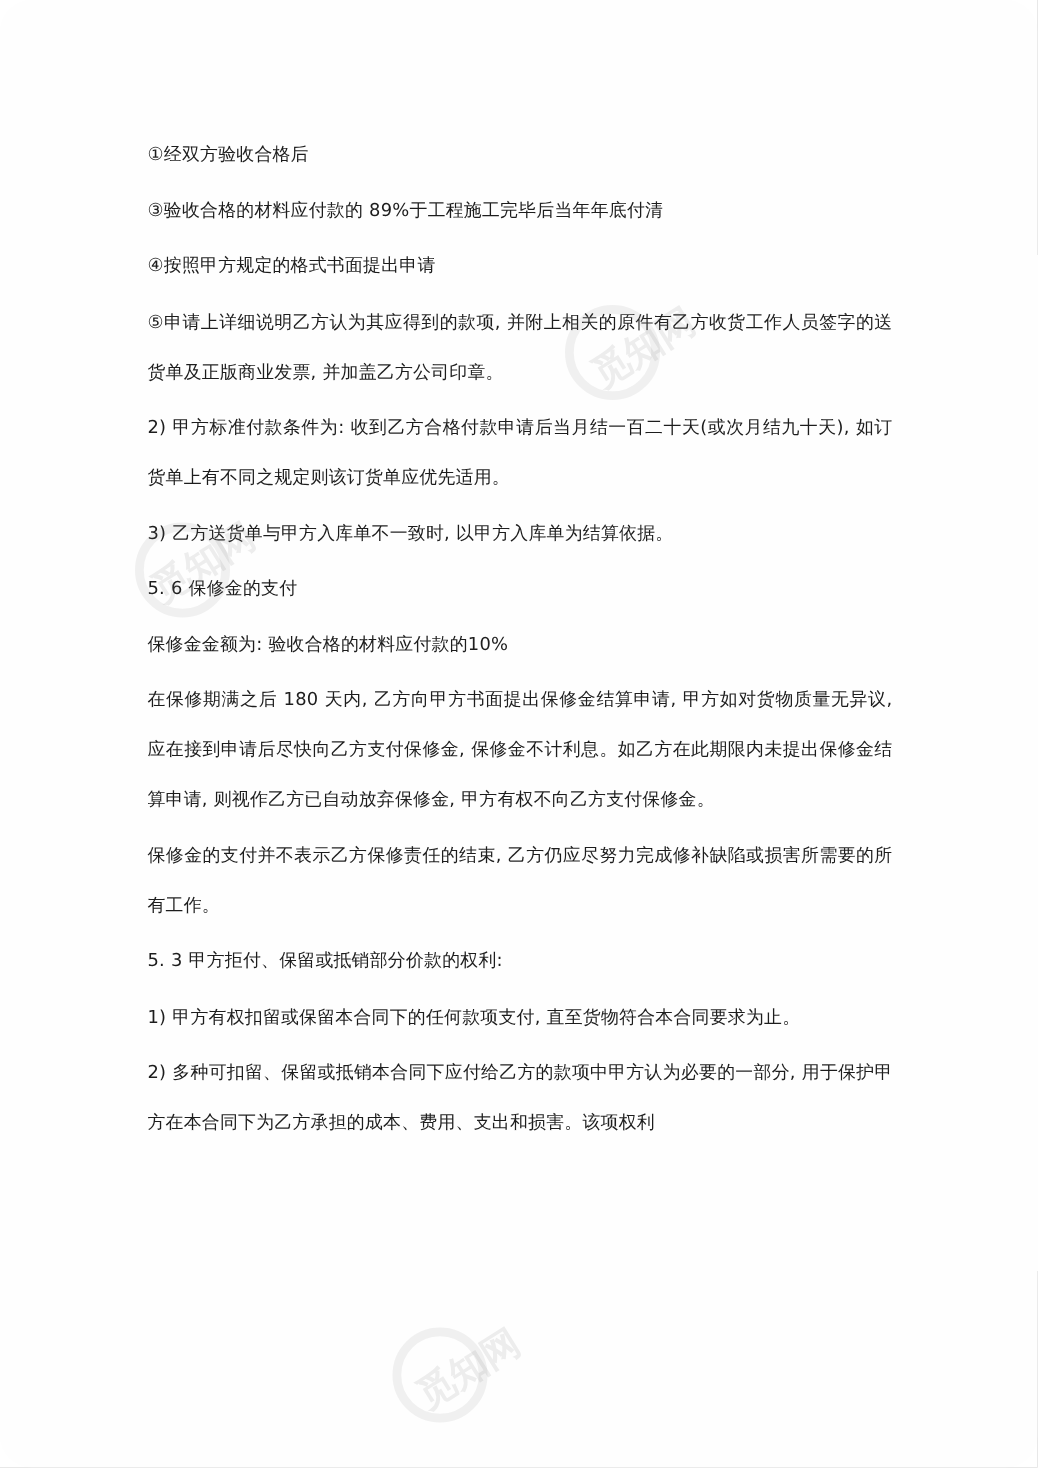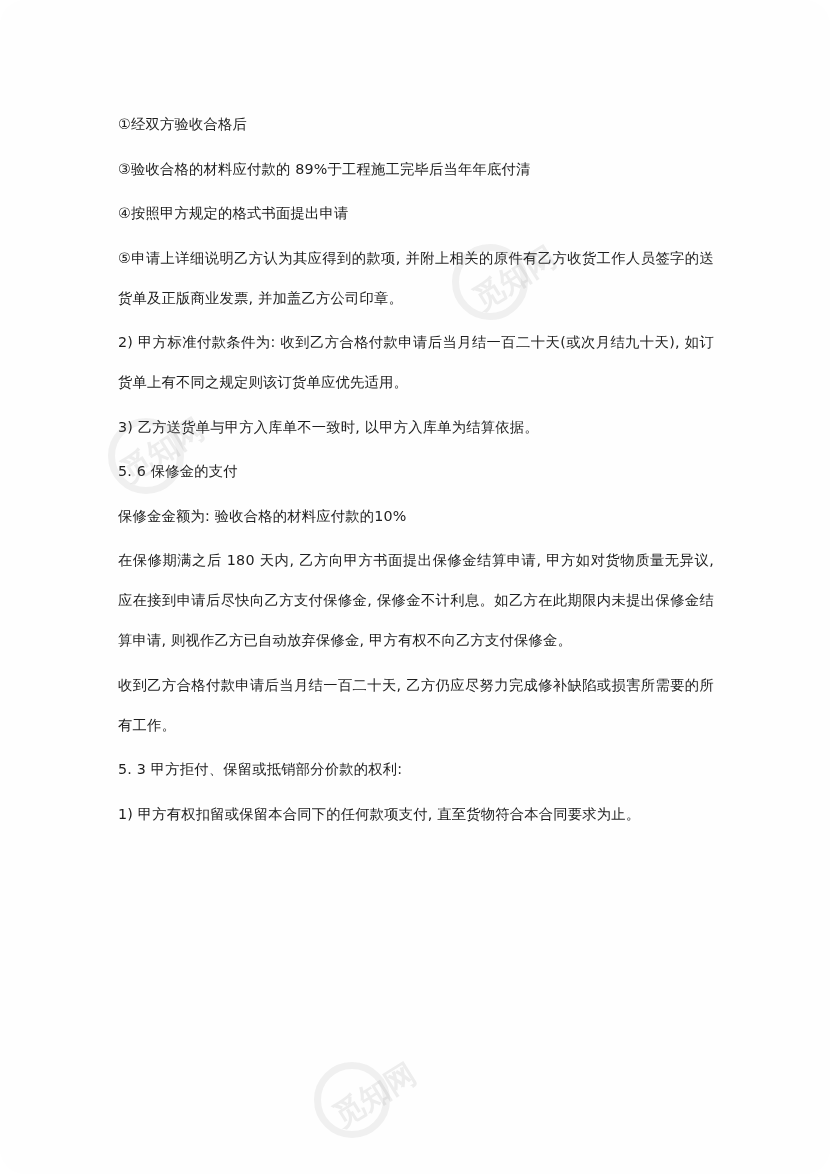--- a/index.html
+++ b/index.html
@@ -90,23 +90,24 @@
     <div class="content">
       <p class="para">①经双方验收合格后</p>
       <p class="para">③验收合格的材料应付款的 89%于工程施工完毕后当年年底付清</p>
       <p class="para">④按照甲方规定的格式书面提出申请</p>
       <p class="para">⑤申请上详细说明乙方认为其应得到的款项, 并附上相关的原件有乙方收货工作人员签字的送货单及正版商业发票, 并加盖乙方公司印章。</p>
       <p class="para">2) 甲方标准付款条件为: 收到乙方合格付款申请后当月结一百二十天(或次月结九十天), 如订货单上有不同之规定则该订货单应优先适用。</p>
       <p class="para">3) 乙方送货单与甲方入库单不一致时, 以甲方入库单为结算依据。</p>
       <p class="para">5. 6 保修金的支付</p>
       <p class="para">保修金金额为: 验收合格的材料应付款的10%</p>
       <p class="para">在保修期满之后 180 天内, 乙方向甲方书面提出保修金结算申请, 甲方如对货物质量无异议, 应在接到申请后尽快向乙方支付保修金, 保修金不计利息。如乙方在此期限内未提出保修金结算申请, 则视作乙方已自动放弃保修金, 甲方有权不向乙方支付保修金。</p>
-      <p class="para">收到乙方合格付款申请后当月结一百二十天, 乙方仍应尽努力完成修补缺陷或损害所需要的所有工作。</p>
+      <p class="para">保修金的支付并不表示乙方保修责任的结束, 乙方仍应尽努力完成修补缺陷或损害所需要的所有工作。</p>
       <p class="para">5. 3 甲方拒付、保留或抵销部分价款的权利:</p>
       <p class="para">1) 甲方有权扣留或保留本合同下的任何款项支付, 直至货物符合本合同要求为止。</p>
+      <p class="para">2) 多种可扣留、保留或抵销本合同下应付给乙方的款项中甲方认为必要的一部分, 用于保护甲方在本合同下为乙方承担的成本、费用、支出和损害。该项权利</p>
     </div>
 
     <div class="wm-ring ring1"></div>
     <div class="watermark wm1">觅知网</div>
 
     <div class="wm-ring ring2"></div>
     <div class="watermark wm2">觅知网</div>
 
     <div class="wm-ring ring3"></div>
     <div class="watermark wm3">觅知网</div>

